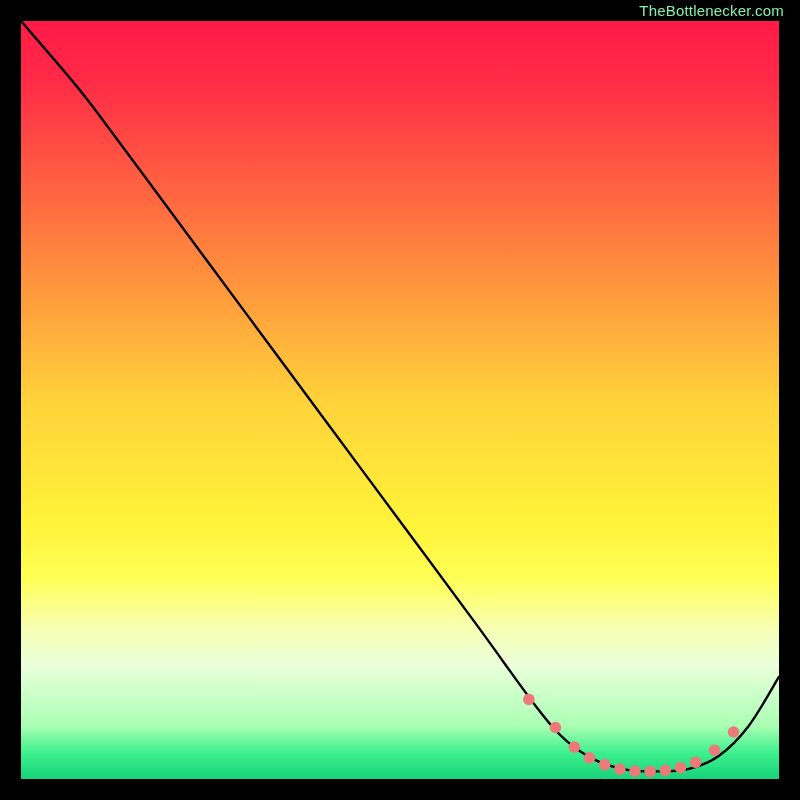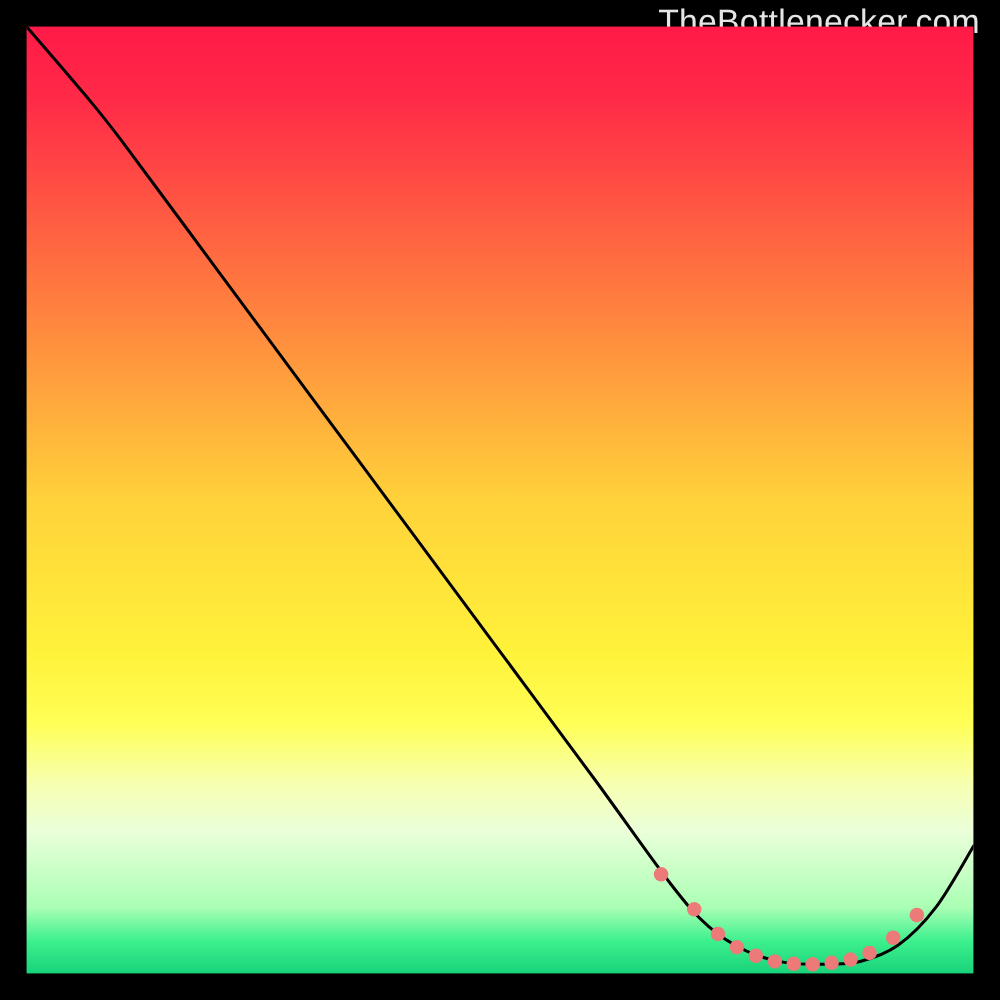--- a/index.html
+++ b/index.html
@@ -22,22 +22,22 @@
     left: 21px;
     top: 21px;
     width: 758px;
     height: 758px;
     overflow: hidden;
   }
   .attribution {
     position: absolute;
     top: 2px;
     right: 16px;
-    color: #e5e5e5;
-    font-size: 27px;
+    color: #86efac;
+    font-size: 15px;
     font-weight: 500;
     letter-spacing: 0.2px;
   }
   svg { display: block; }
 </style>
 </head>
 <body>
 
 <div class="stage">
   <div class="attribution">TheBottlenecker.com</div>

